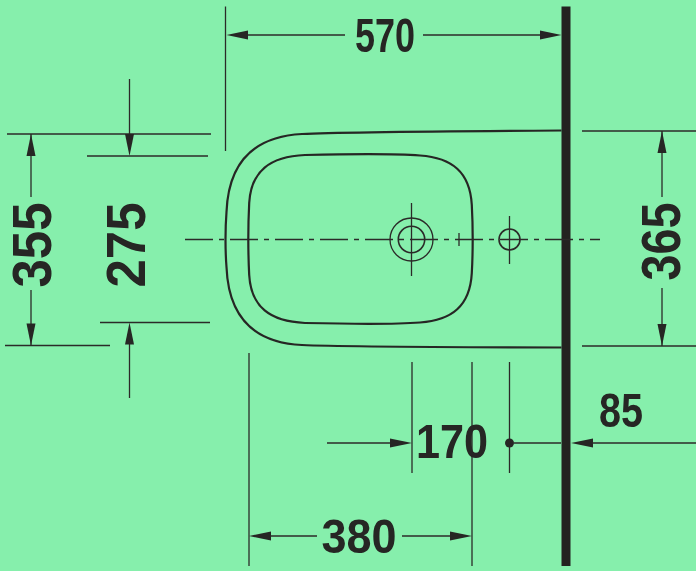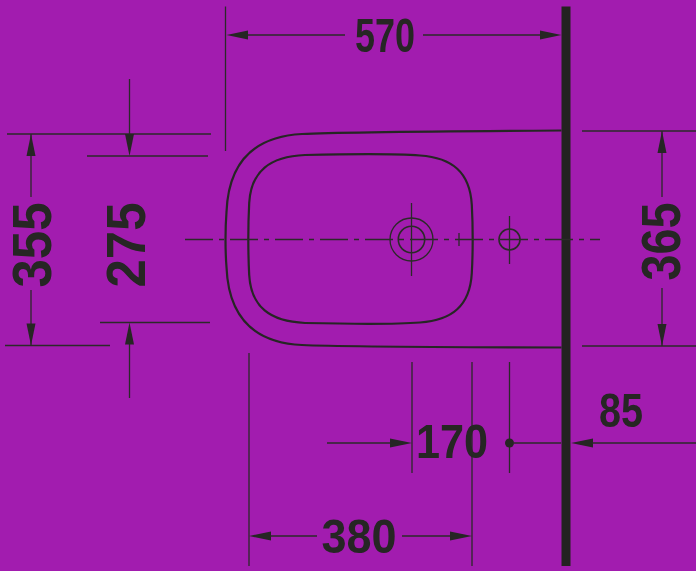--- a/index.html
+++ b/index.html
@@ -7,21 +7,21 @@
     padding: 0;
     background: #000000;
     width: 696px;
     height: 571px;
     overflow: hidden;
   }
   .drawing-stage {
     position: relative;
     width: 696px;
     height: 571px;
-    background: #a21caf;
+    background: #86efac;
   }
   svg text {
     font-family: "Liberation Sans", "DejaVu Sans", sans-serif;
     font-weight: bold;
     fill: #262624;
   }
   .thin  { stroke: #2b2a28; stroke-width: 1.3; fill: none; }
   .thick { stroke: #262624; stroke-width: 2.2; fill: none; }
   .mid   { stroke: #2b2a28; stroke-width: 1.6; fill: none; }
   .arrow { fill: #262624; stroke: none; }

